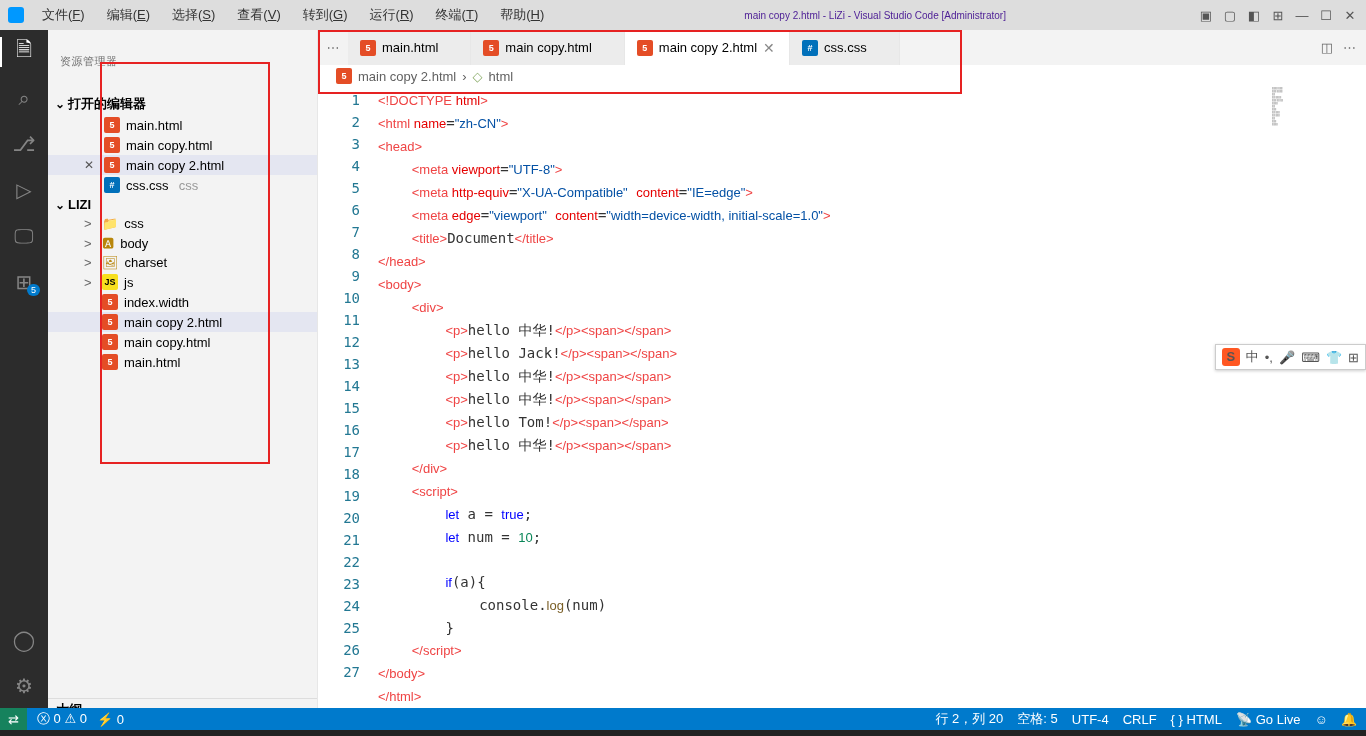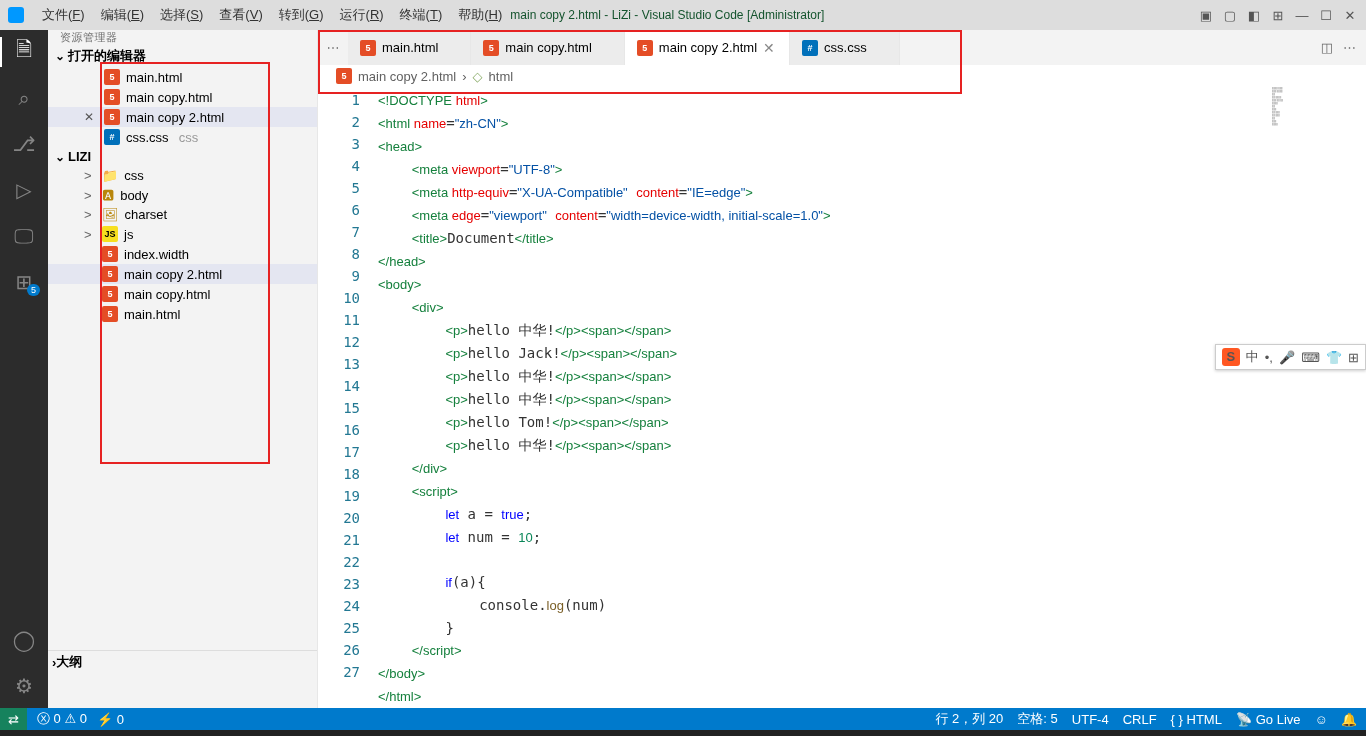--- a/index.html
+++ b/index.html
@@ -1,33 +1,33 @@
 <!DOCTYPE html>
 <html><head>
 <meta charset="utf-8">
 <style>
 *{box-sizing:border-box;margin:0;padding:0;font-family:"Segoe UI",Arial,sans-serif;font-size:13px}
 body{background:#fff;width:1366px;height:736px;overflow:hidden;position:relative}
 .titlebar{height:30px;background:#ddd;display:flex;align-items:center;padding:0 8px;color:#333}
 .vscode-icon{width:16px;height:16px;background:#0098ff;border-radius:3px;margin-right:10px}
-.menu{display:flex;gap:0}
+.menu{display:flex;gap:6px}
 .menu-item{padding:3px 8px;cursor:pointer}
 .menu-item u{text-decoration:underline}
-.title-text{flex:1;color:#14532d;font-size:12px}
+.title-text{flex:1;text-align:center;color:#4c1d95;font-size:10px}
 .title-controls{display:flex;gap:8px;align-items:center}
 .title-controls span{width:16px;text-align:center;cursor:pointer;color:#555}
 .main{display:flex;height:678px}
 .activitybar{width:48px;background:#2c2c2c;display:flex;flex-direction:column;align-items:center;padding-top:10px;gap:22px}
 .activitybar .icon{width:24px;height:24px;color:#858585;cursor:pointer;display:flex;align-items:center;justify-content:center;font-size:20px;position:relative}
 .activitybar .icon.active{color:#fff}
 .activitybar .icon.active::before{content:"";position:absolute;left:-12px;top:-3px;width:2px;height:30px;background:#fff}
 .activitybar .bottom{margin-top:auto;margin-bottom:10px;display:flex;flex-direction:column;gap:22px}
 .badge{position:absolute;bottom:-2px;right:-4px;background:#007acc;color:#fff;border-radius:8px;font-size:9px;padding:1px 4px}
 .sidebar{width:270px;background:#f3f3f3;border-right:1px solid #e7e7e7;overflow:hidden;position:relative}
-.sidebar-title{padding:0 12px;font-size:11px;color:#6f6f6f;letter-spacing:0.5px}
+.sidebar-title{padding:24px 12px;font-size:11px;color:#6f6f6f;letter-spacing:0.5px}
 .section-head{display:flex;align-items:center;padding:2px 4px;font-size:11px;font-weight:bold;cursor:pointer}
 .section-head .chev{width:16px;text-align:center;font-size:12px}
 .tree-item{display:flex;align-items:center;padding:2px 0 2px 24px;cursor:pointer;gap:6px;white-space:nowrap}
 .tree-item.indent1{padding-left:36px}
 .tree-item.indent2{padding-left:36px}
 .tree-item.active{background:#e4e6f1}
 .tree-item .close-x{width:14px;font-size:12px;color:#555}
 .html-icon{display:inline-block;width:16px;height:16px;background:#e44d26;color:#fff;font-size:9px;font-weight:bold;text-align:center;line-height:16px;border-radius:2px}
 .css-icon{display:inline-block;width:16px;height:16px;background:#0170ba;color:#fff;font-size:9px;font-weight:bold;text-align:center;line-height:16px;border-radius:2px}
 .folder-icon{color:#b8860b;font-size:13px}
@@ -37,21 +37,21 @@
 .tabs{display:flex;background:#f3f3f3;height:35px;align-items:stretch}
 .tab-more{width:30px;display:flex;align-items:center;justify-content:center;color:#666;cursor:pointer}
 .tab{display:flex;align-items:center;padding:0 12px;gap:6px;cursor:pointer;border-right:1px solid #e7e7e7;background:#ececec}
 .tab.active{background:#fff}
 .tab .close{font-size:14px;color:#888;width:14px}
 .tab-actions{margin-left:auto;display:flex;align-items:center;gap:10px;padding:0 10px;color:#666}
 .breadcrumb{height:22px;display:flex;align-items:center;padding-left:18px;gap:6px;color:#616161;font-size:12px}
 .code-area{flex:1;display:flex;overflow:hidden;position:relative}
 .gutter{width:60px;text-align:right;padding-right:18px;color:#237893;font-family:Consolas,monospace;font-size:14px;line-height:22px;padding-top:2px}
 .code{flex:1;font-family:Consolas,monospace;font-size:14px;line-height:22px;white-space:pre;padding-top:2px;color:#333}
-.tok-tag{color:#15803d}
+.tok-tag{color:#ef4444}
 .tok-attr{color:#e50000}
 .tok-str{color:#0451a5}
 .tok-kw{color:#0000ff}
 .tok-num{color:#098658}
 .tok-fn{color:#795e26}
 .minimap{position:absolute;right:14px;top:0;width:80px;height:140px;opacity:0.5;overflow:hidden;font-size:2px;line-height:3px;color:#888}
 .statusbar{height:22px;background:#007acc;color:#fff;display:flex;align-items:center;font-size:12px;padding:0 8px;gap:12px}
 .statusbar .left{display:flex;gap:10px;align-items:center}
 .statusbar .right{margin-left:auto;display:flex;gap:14px;align-items:center}
 .remote{background:#16825d;margin:-0 0 0 -8px;padding:0 8px;height:22px;display:flex;align-items:center}

